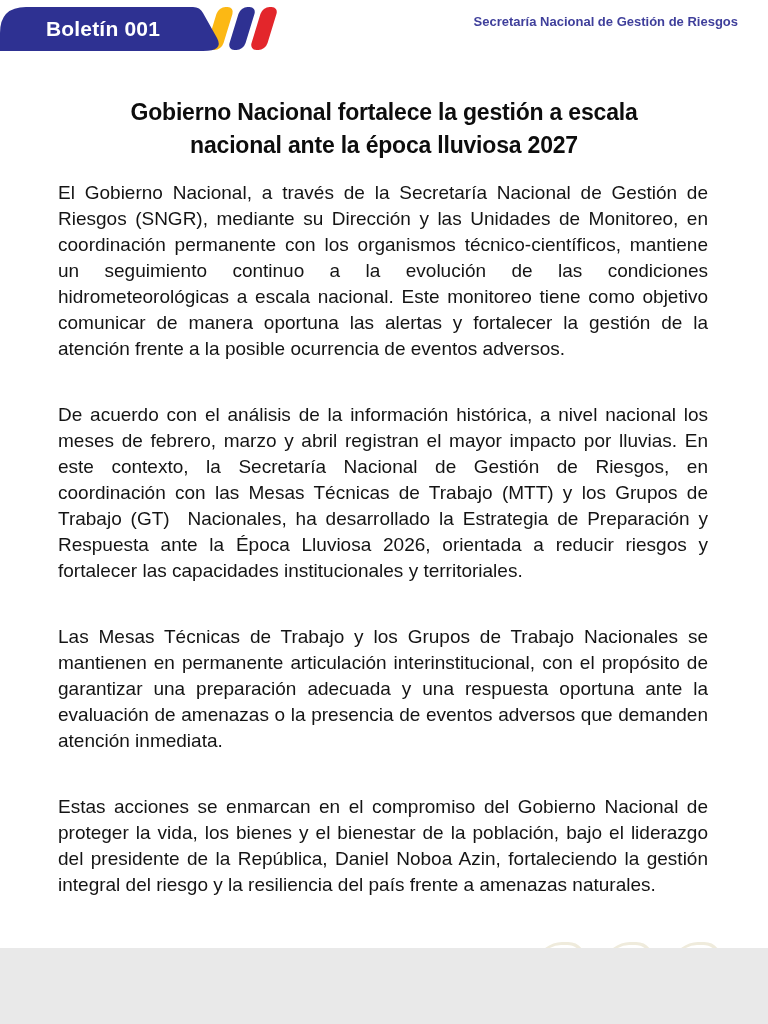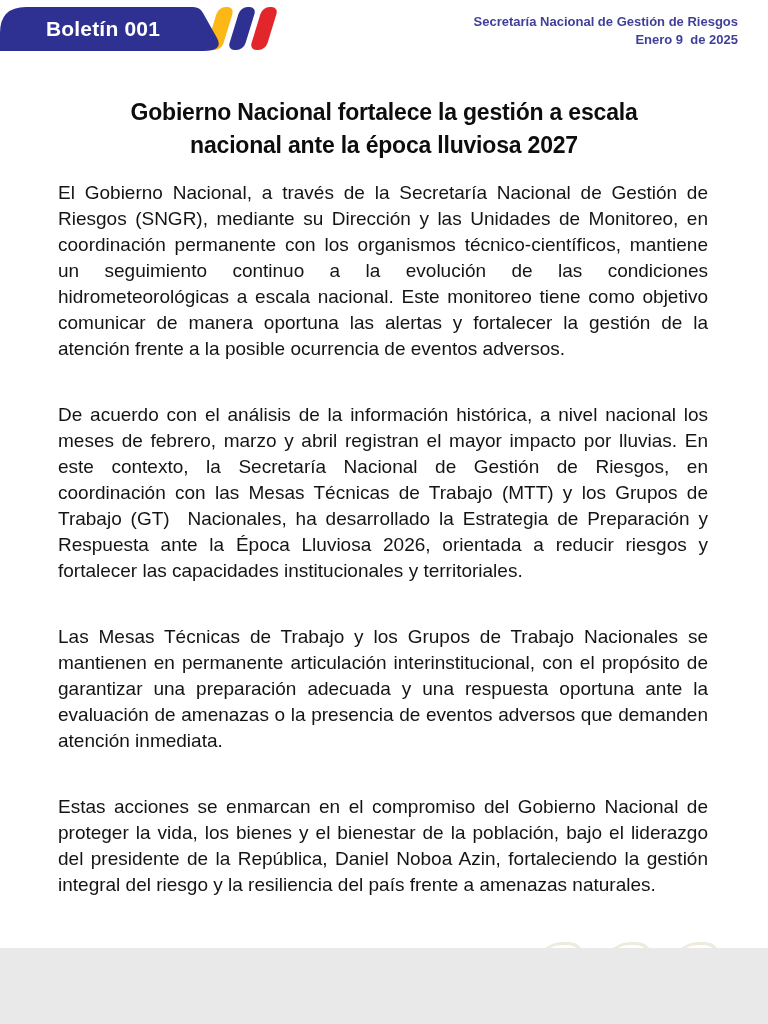--- a/index.html
+++ b/index.html
@@ -82,21 +82,20 @@
   </div>
 
   <div class="hstripes">
     <div class="hstripe y"></div>
     <div class="hstripe b"></div>
     <div class="hstripe r"></div>
   </div>
 
   <div class="header-right">
     <div>Secretaría Nacional de Gestión de Riesgos</div>
-    <div>Enero 9&nbsp; de 2025</div>
   </div>
 
   <div class="doc-title">
     <div>Gobierno Nacional fortalece la gestión a escala</div>
     <div>nacional ante la época lluviosa 2027</div>
   </div>
 
   <div class="body-text">
     <p>El Gobierno Nacional, a través de la Secretaría Nacional de Gestión de Riesgos (SNGR), mediante su Dirección y las Unidades de Monitoreo, en coordinación permanente con los organismos técnico-científicos, mantiene un seguimiento continuo a la evolución de las condiciones hidrometeorológicas a escala nacional. Este monitoreo tiene como objetivo comunicar de manera oportuna las alertas y fortalecer la gestión de la atención frente a la posible ocurrencia de eventos adversos.</p>
     <p>De acuerdo con el análisis de la información histórica, a nivel nacional los meses de febrero, marzo y abril registran el mayor impacto por lluvias. En este contexto, la Secretaría Nacional de Gestión de Riesgos, en coordinación con las Mesas Técnicas de Trabajo (MTT) y los Grupos de Trabajo (GT)&nbsp; Nacionales, ha desarrollado la Estrategia de Preparación y Respuesta ante la Época Lluviosa 2026, orientada a reducir riesgos y fortalecer las capacidades institucionales y territoriales.</p>

